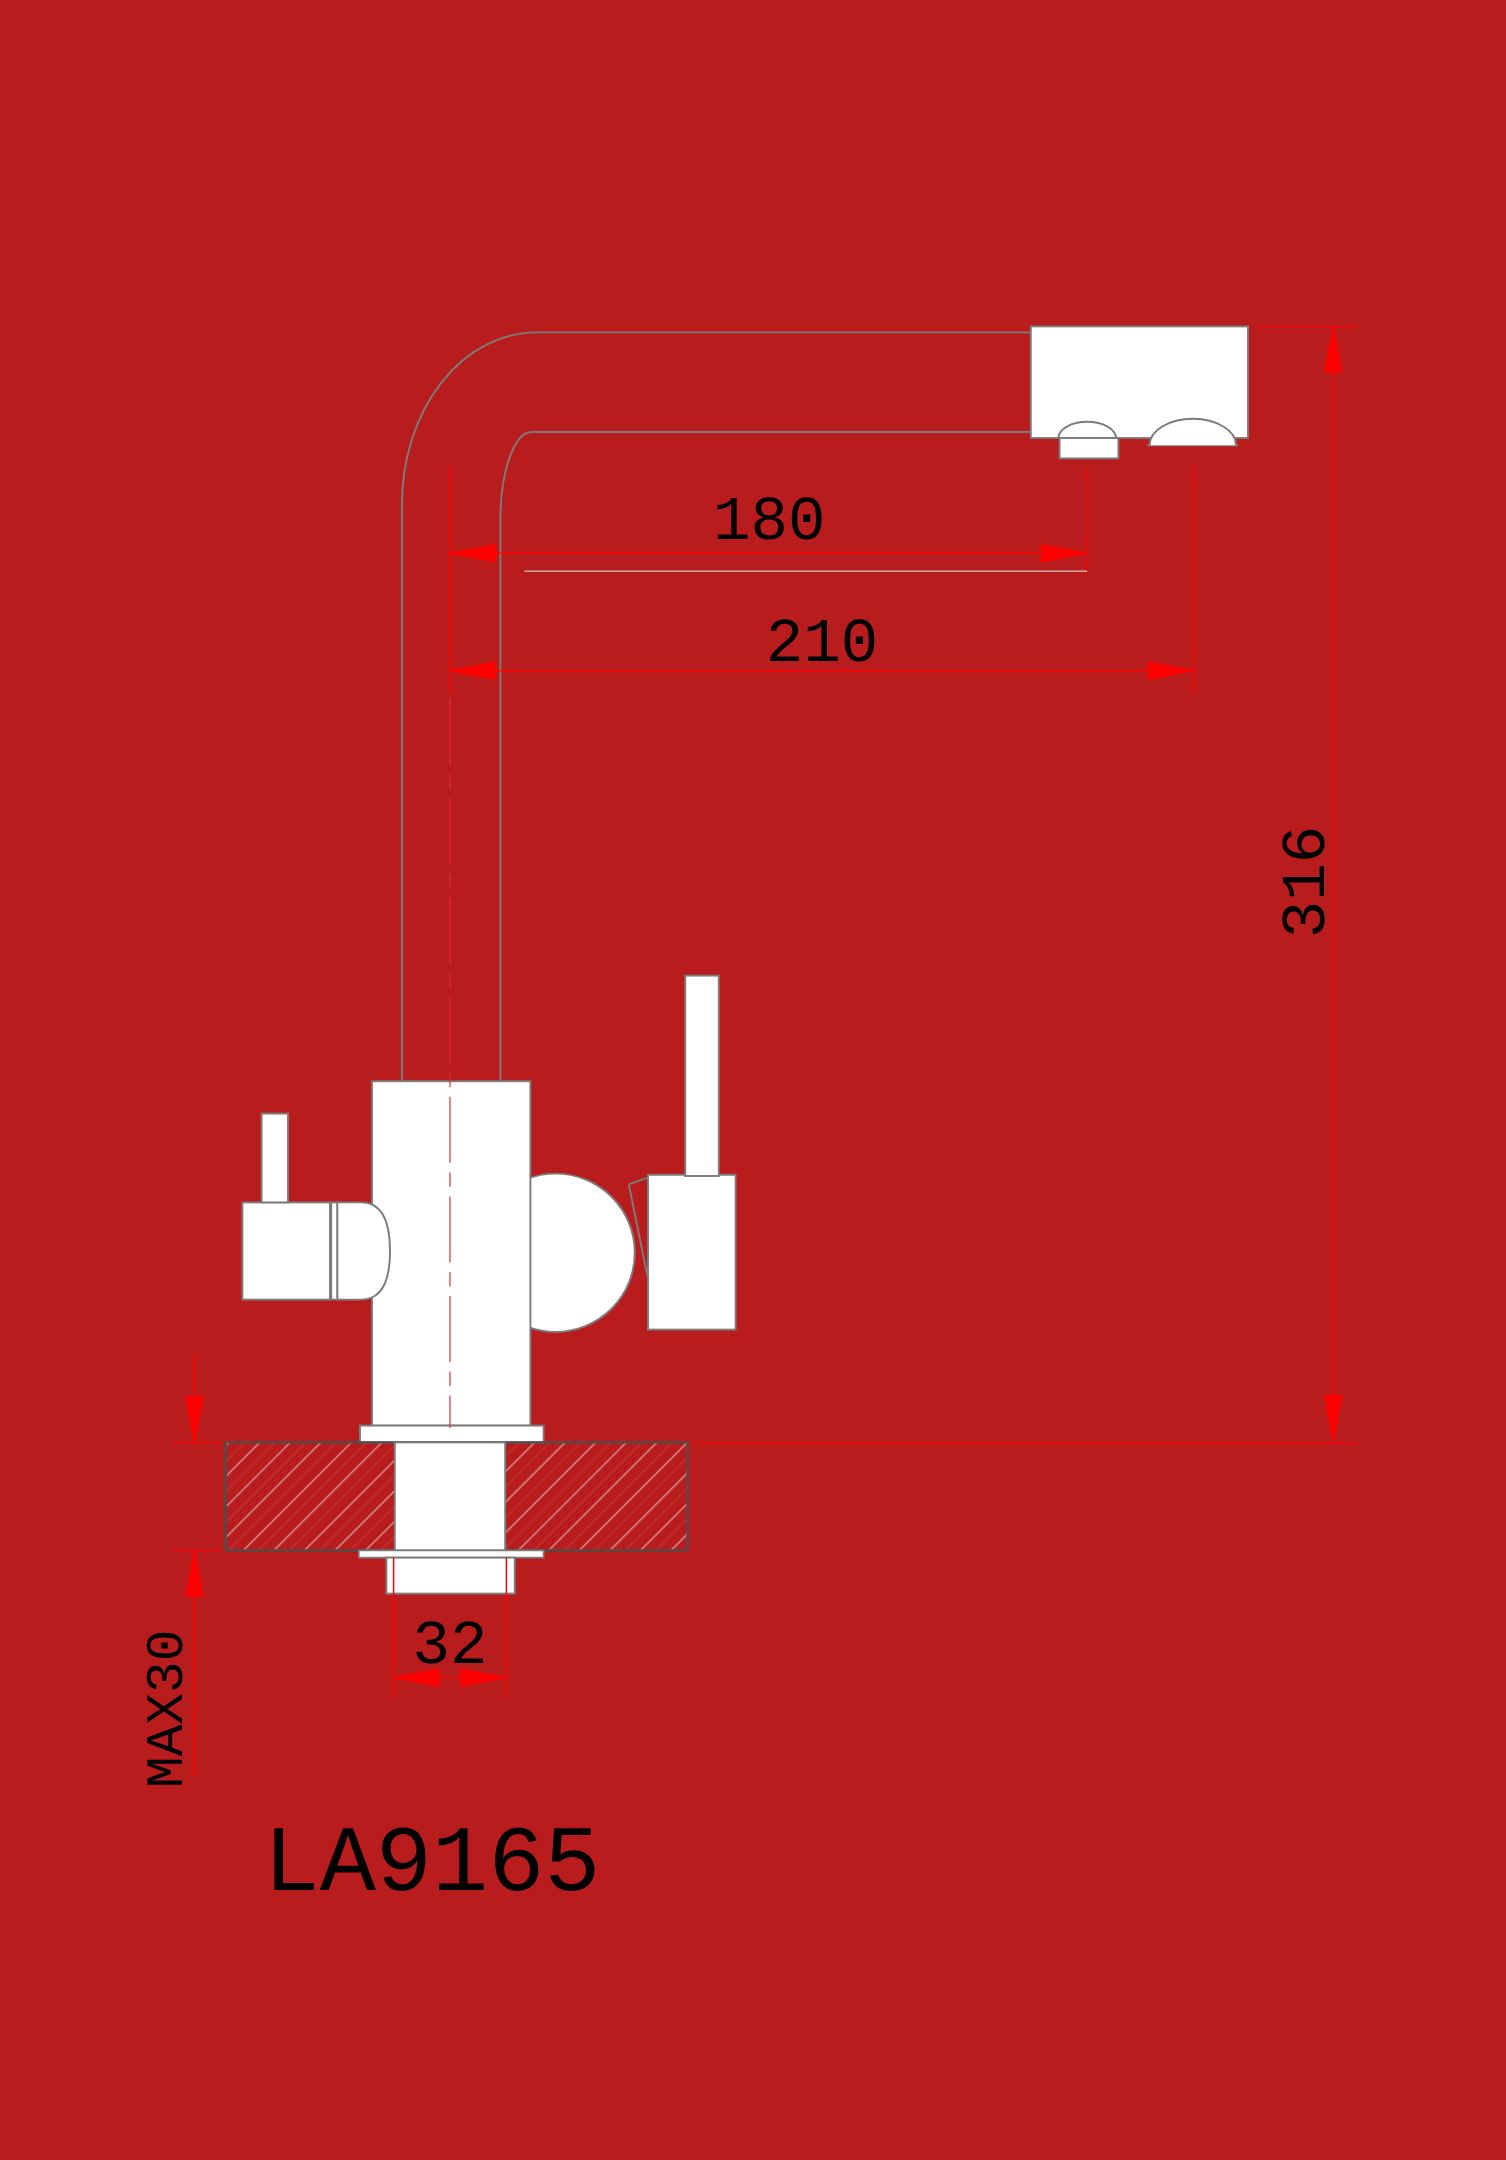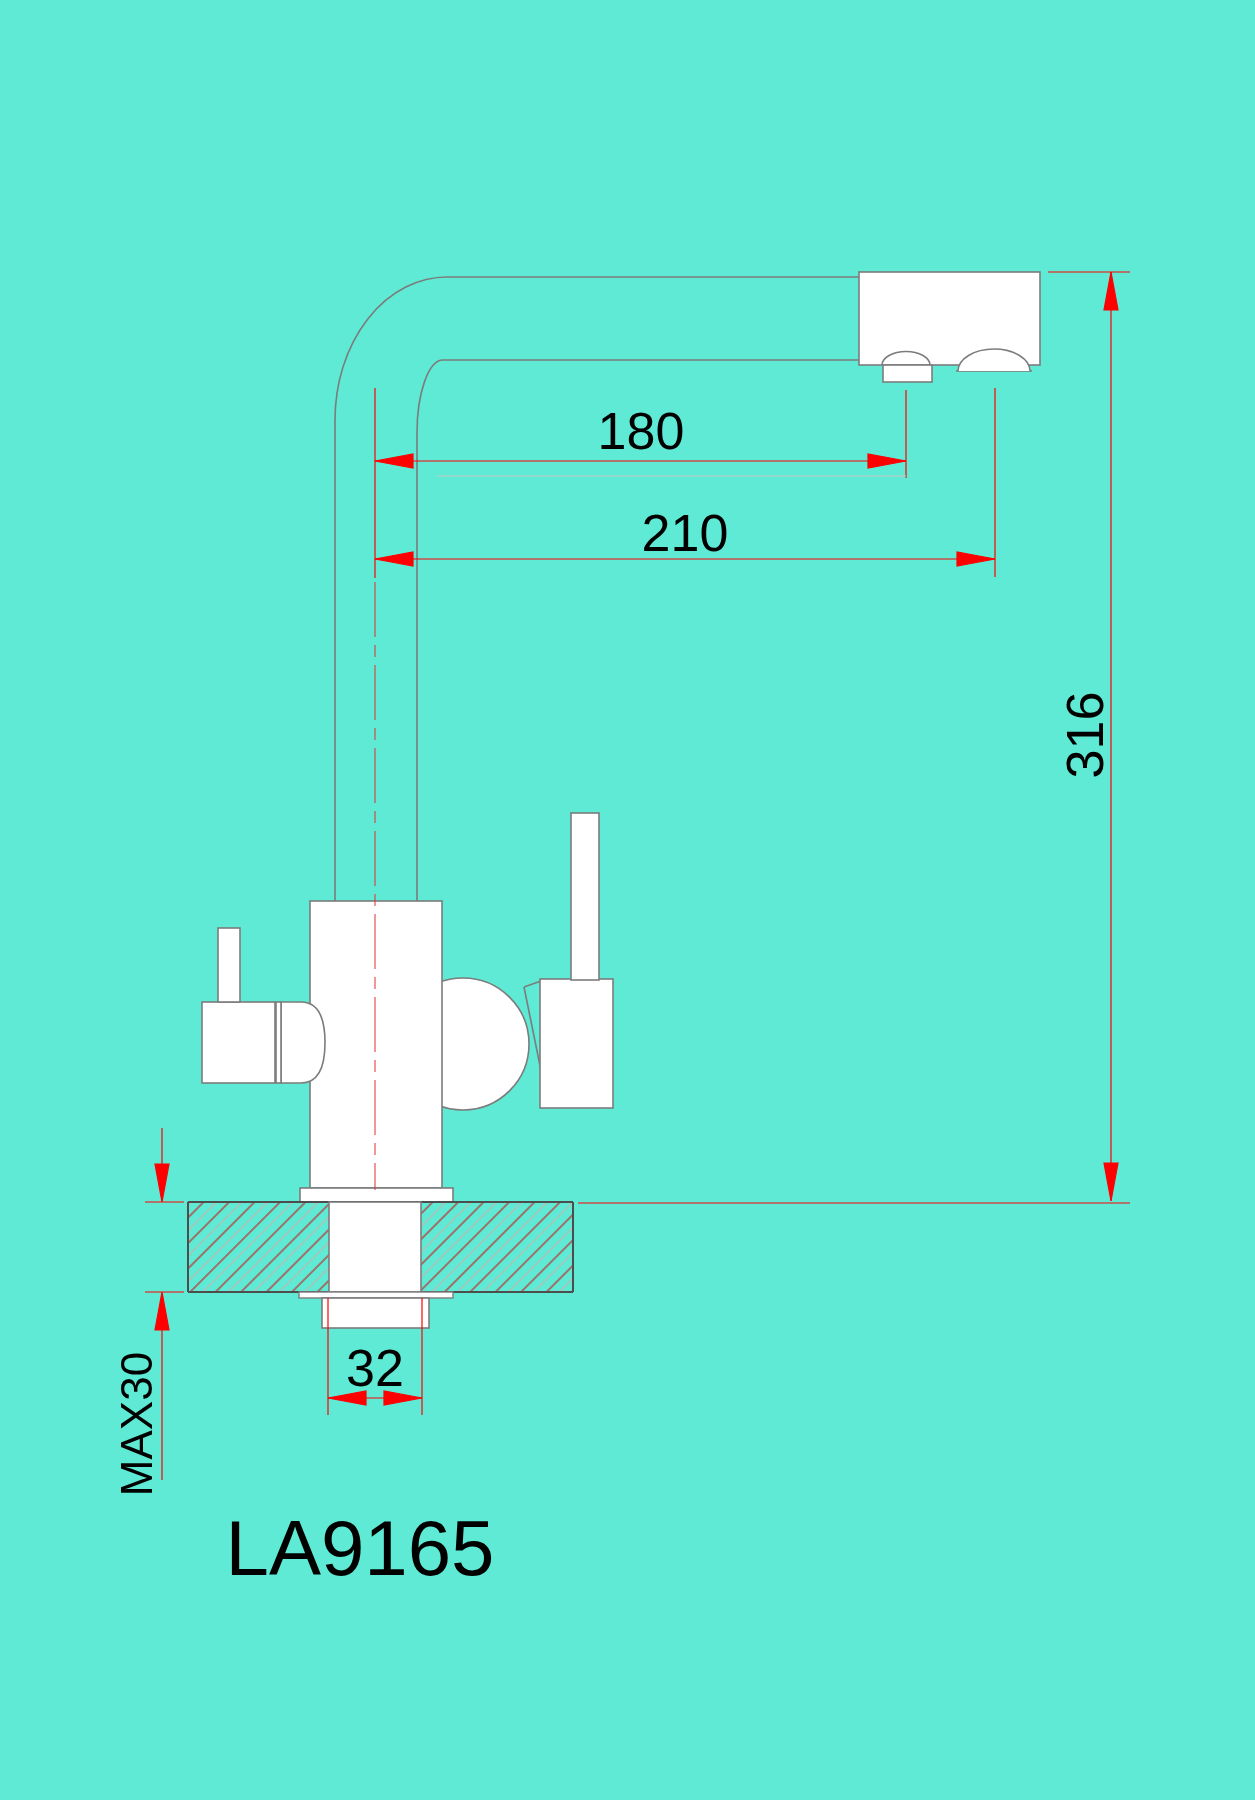--- a/index.html
+++ b/index.html
@@ -1,20 +1,20 @@
 <!DOCTYPE html>
 <html><head>
 <meta charset="utf-8">
 <style>
   html,body{margin:0;padding:0;background:#fff;}
   .canvas{
     position:relative;
     width:1255px;height:1800px;
-    background:#5eead4;
-    font-family:Liberation Sans, sans-serif;
+    background:#b91c1c;
+    font-family:Liberation Mono, monospace;
     overflow:hidden;
   }
   svg{position:absolute;left:0;top:0;}
   text{fill:#000;}
   .dim-num{font-size:52px;}
   .dim-num-small{font-size:44px;}
   .model{font-size:78px;}
 </style>
 </head>
 <body>

